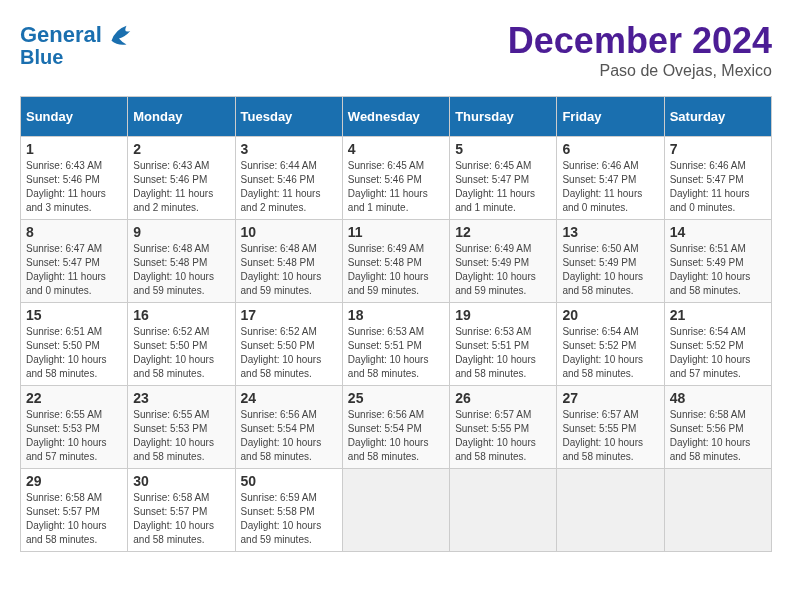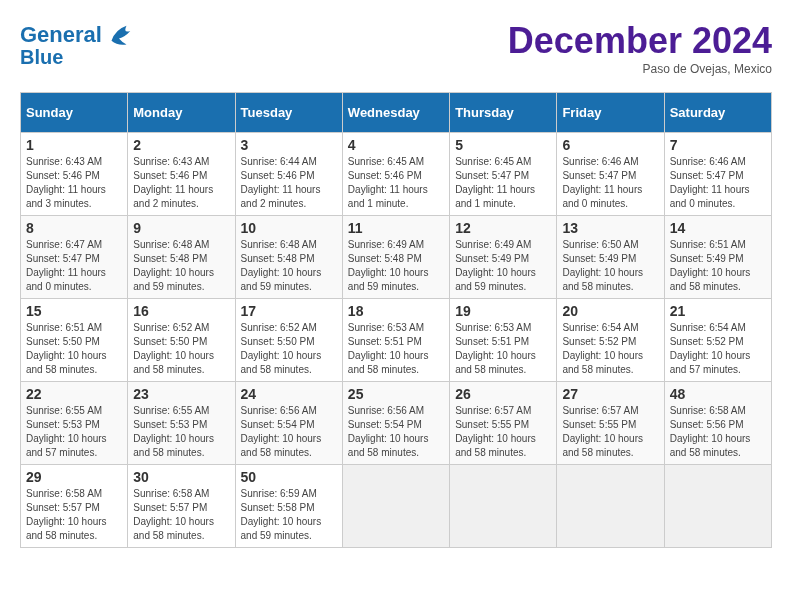--- a/index.html
+++ b/index.html
@@ -36,21 +36,21 @@
     }
     .title-block {
       text-align: right;
     }
     .month-title {
       font-size: 36px;
       font-weight: bold;
       color: #4c1d95;
     }
     .location {
-      font-size: 12px;
+      font-size: 16px;
       color: #555;
     }
     .calendar {
       width: 100%;
       border-collapse: collapse;
       font-size: 11px;
     }
     .calendar th {
       background-color: #1a6faf;
       color: #fff;

